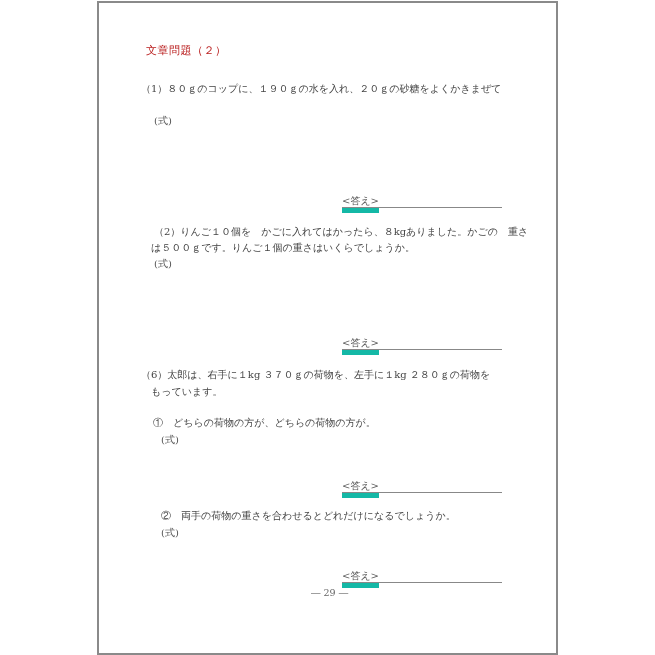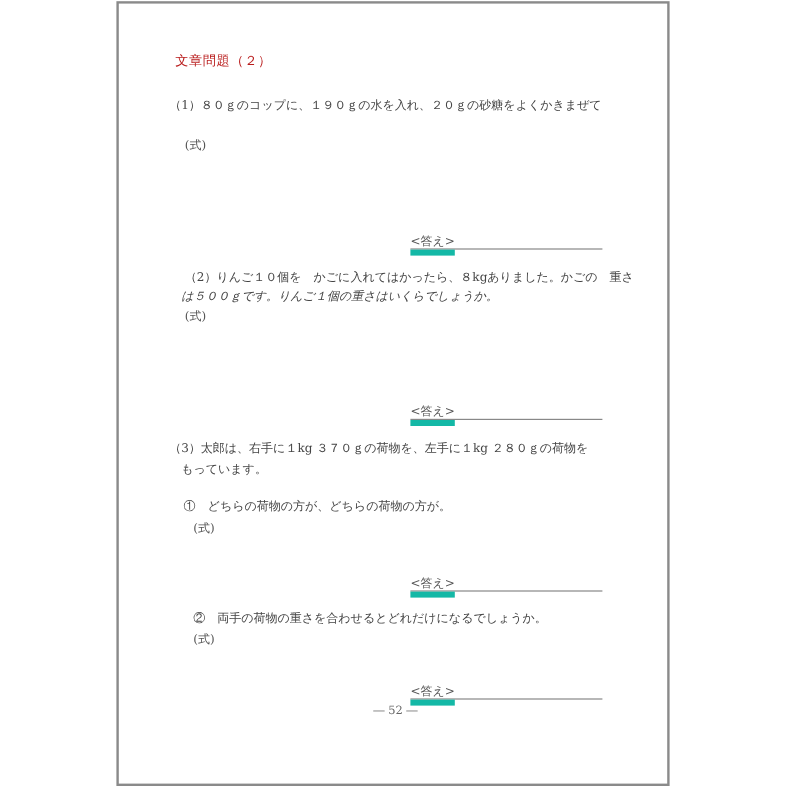--- a/index.html
+++ b/index.html
@@ -20,29 +20,29 @@
 
 <div class="page">
 
   <div class="abs title">文章問題（２）</div>
 
   <div class="abs q" style="left:42px; top:78px;">（1）８０ｇのコップに、１９０ｇの水を入れ、２０ｇの砂糖をよくかきまぜて</div>
   <div class="abs shiki" style="left:55px; top:111px;">(式)</div>
   <div class="abs answer" style="left:243px; top:191px;"><span>&lt;答え&gt;</span></div>
 
   <div class="abs q" style="left:26px; top:221px;margin-left:29px;">（2）りんご１０個を　かごに入れてはかったら、８kgありました。かごの　重さ</div>
-  <div class="abs q" style="left:42px; top:237px;font-style:italic;">　は５００ｇです。りんご１個の重さはいくらでしょうか。</div>
+  <div class="abs q" style="left:42px; top:237px;">　は５００ｇです。りんご１個の重さはいくらでしょうか。</div>
   <div class="abs shiki" style="left:55px; top:254px;">(式)</div>
   <div class="abs answer" style="left:243px; top:333px;"><span>&lt;答え&gt;</span></div>
 
-  <div class="abs q" style="left:42px; top:364px;">（3）太郎は、右手に１kg ３７０ｇの荷物を、左手に１kg ２８０ｇの荷物を</div>
+  <div class="abs q" style="left:42px; top:364px;">（6）太郎は、右手に１kg ３７０ｇの荷物を、左手に１kg ２８０ｇの荷物を</div>
   <div class="abs q" style="left:42px; top:381px;">　もっています。</div>
 
   <div class="abs q" style="left:54px; top:412px;">①　どちらの荷物の方が、どちらの荷物の方が。</div>
   <div class="abs shiki" style="left:62px; top:430px;">(式)</div>
   <div class="abs answer" style="left:243px; top:476px;"><span>&lt;答え&gt;</span></div>
 
   <div class="abs q" style="left:62px; top:506px;font-family:Liberation Mono, monospace;">②　両手の荷物の重さを合わせるとどれだけになるでしょうか。</div>
   <div class="abs shiki" style="left:62px; top:523px;">(式)</div>
   <div class="abs answer" style="left:243px; top:566px;"><span>&lt;答え&gt;</span></div>
 
-  <div class="abs pagenum" style="left:212px; top:584px;">― 52 ―</div>
+  <div class="abs pagenum" style="left:212px; top:584px;">― 29 ―</div>
 </div>
 
 </body></html>

